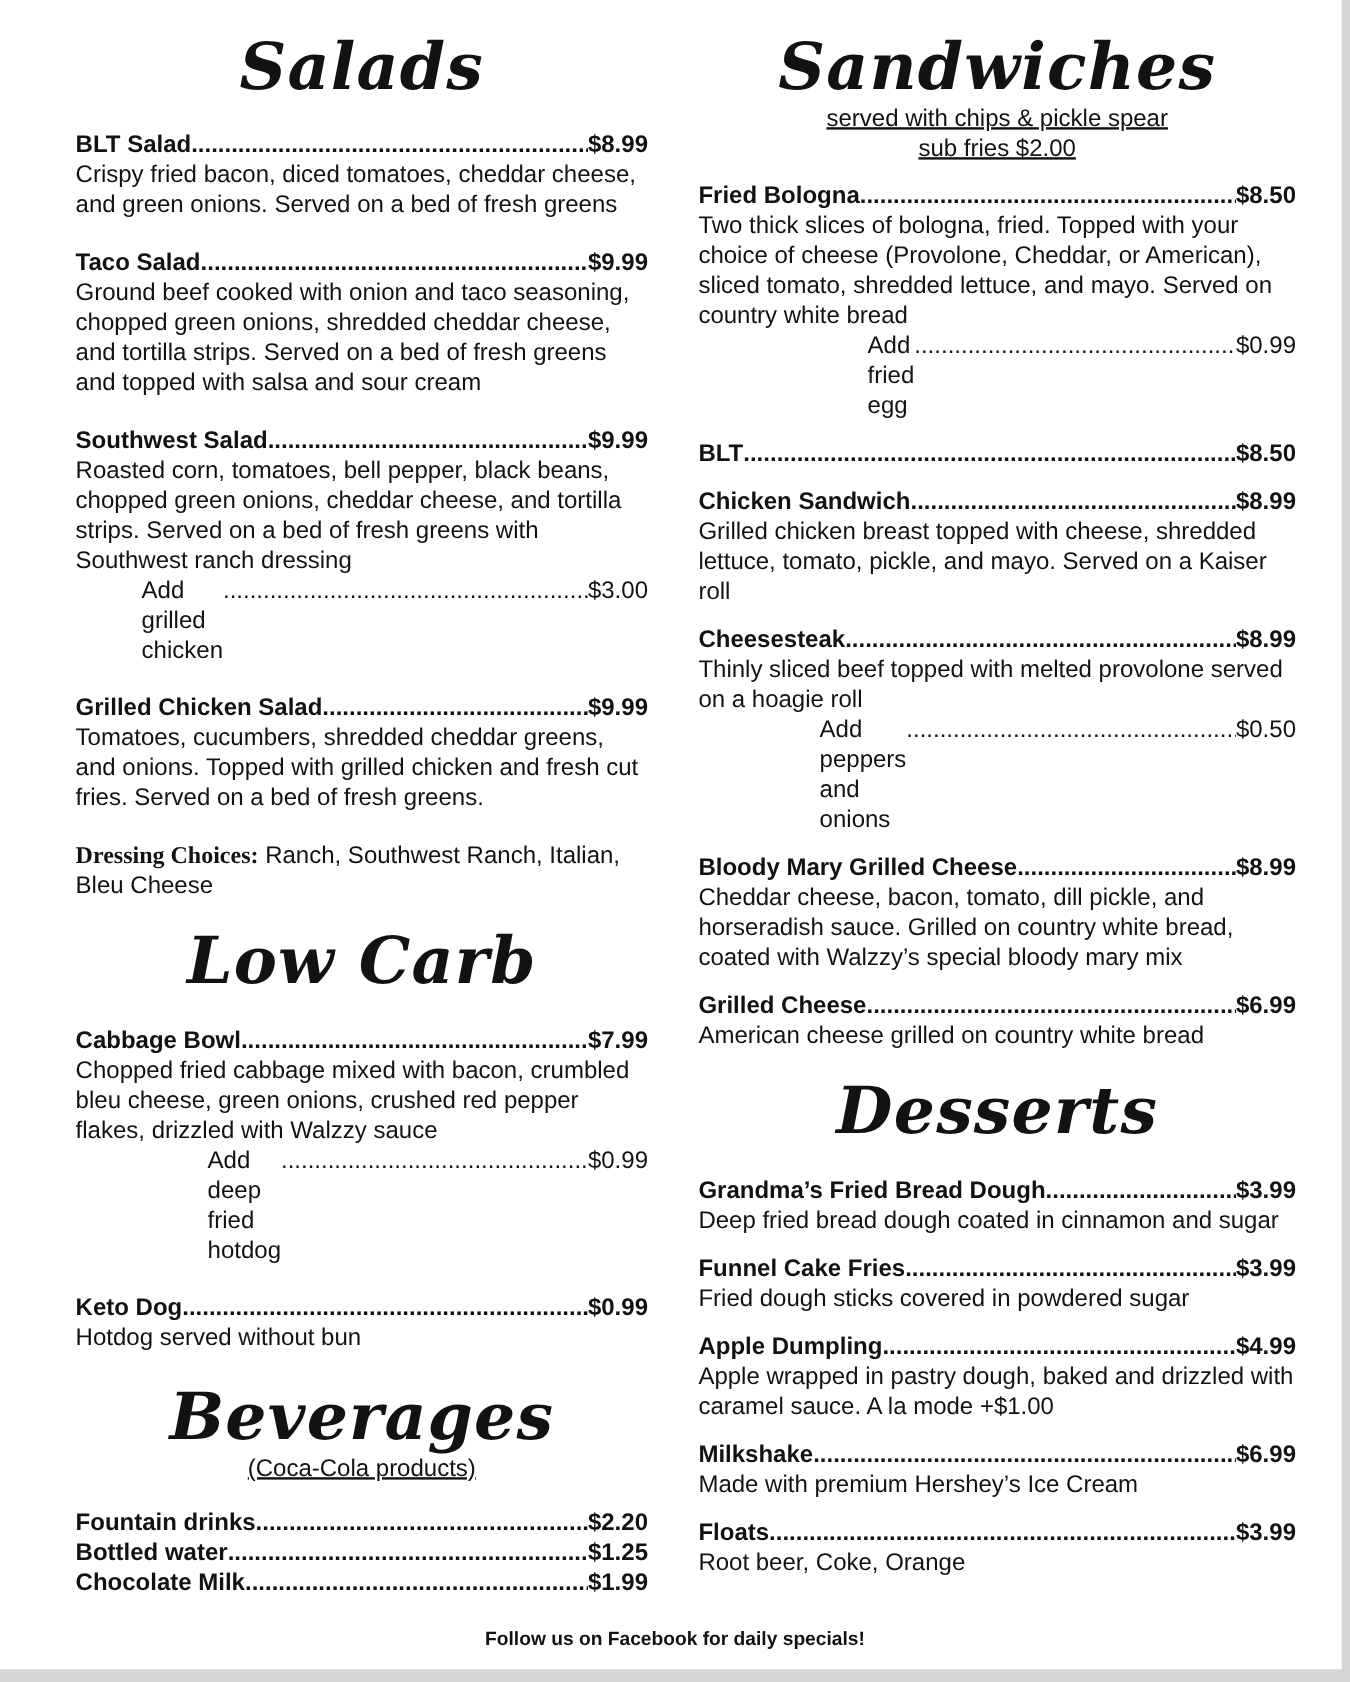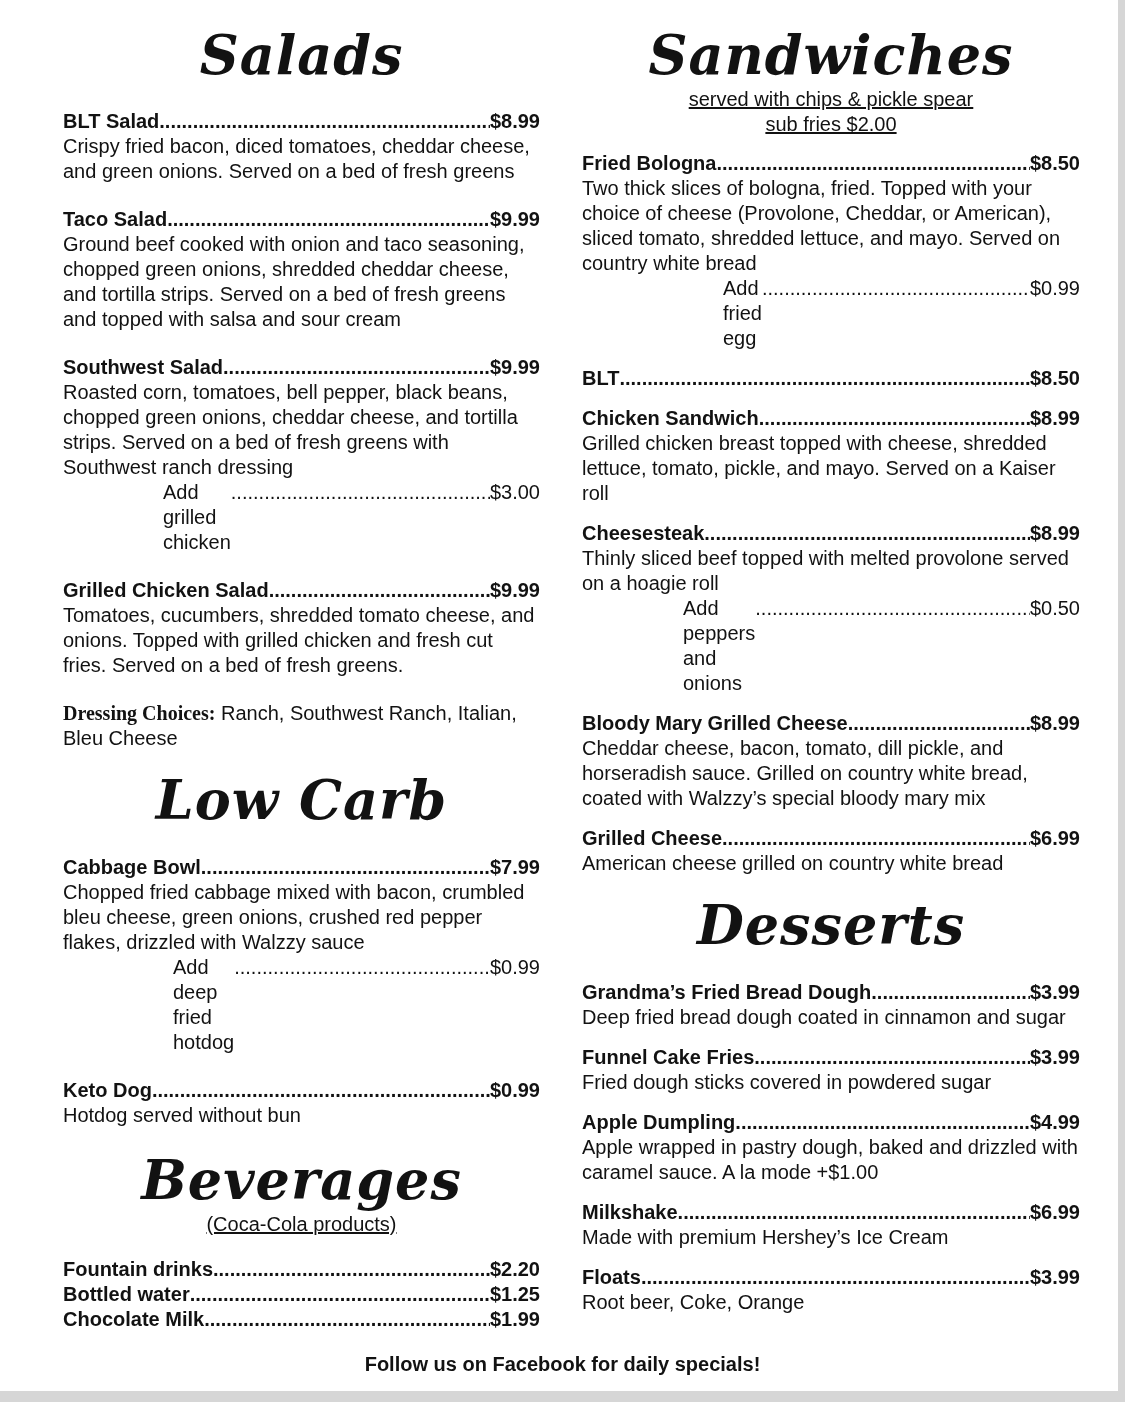--- a/index.html
+++ b/index.html
@@ -35,34 +35,34 @@
 
   .row { display:flex; align-items:flex-start; font-weight:bold; line-height:25px; }
   .nm, .pr { white-space:nowrap; }
   .dots { flex:1 1 auto; overflow:hidden; white-space:nowrap; }
   .dots::after {
     content:"....................................................................................................................................................................................";
   }
   .desc { line-height:25px; }
 
   .addon { display:flex; align-items:baseline; line-height:25px; }
-  .ind-67  { margin-left:100px; }
+  .ind-67  { margin-left:55px; }
   .ind-101 { margin-left:101px; }
   .ind-110 { margin-left:110px; }
   .ind-141 { margin-left:141px; }
 
   .note { line-height:25px; margin-top:2px; }
   .note b { font-weight:bold;font-family:Liberation Serif, serif; }
 
   .bev-list { }
   .bev { display:flex; align-items:baseline; font-weight:bold; line-height:25px; }
 
   .footer {
     position:absolute; left:0; right:0; bottom:26px;
-    text-align:center; font-weight:bold; font-size:20px;
+    text-align:center; font-weight:bold; font-size:16px;
   }
 
   .edge-r { position:absolute; top:0; right:0; width:7px;  height:100%; background:#d6d6d6; }
   .edge-b { position:absolute; left:0; bottom:0; width:100%; height:11px; background:#d6d6d6; }
 </style>
 </head>
 <body>
 
 <div class="page">
   <div class="cols">
@@ -102,21 +102,21 @@
             <span>$3.00</span>
         </div>
       </div>
 
       <div class="item">
         <div class="row">
           <span class="nm">Grilled Chicken Salad</span>
             <span class="dots"></span>
             <span class="pr">$9.99</span>
         </div>
-        <div class="desc">Tomatoes, cucumbers, shredded tomato cheese, and onions. Topped with grilled chicken and fresh cut fries. Served on a bed of fresh greens.</div>
+        <div class="desc">Tomatoes, cucumbers, shredded cheddar greens, and onions. Topped with grilled chicken and fresh cut fries. Served on a bed of fresh greens.</div>
       </div>
 
       <div class="note">
         <b>Dressing Choices:</b> <span>Ranch, Southwest Ranch, Italian, Bleu Cheese</span>
       </div>
 
       <h1 class="script title-top title-gap">Low Carb</h1>
 
       <div class="item">
         <div class="row">

